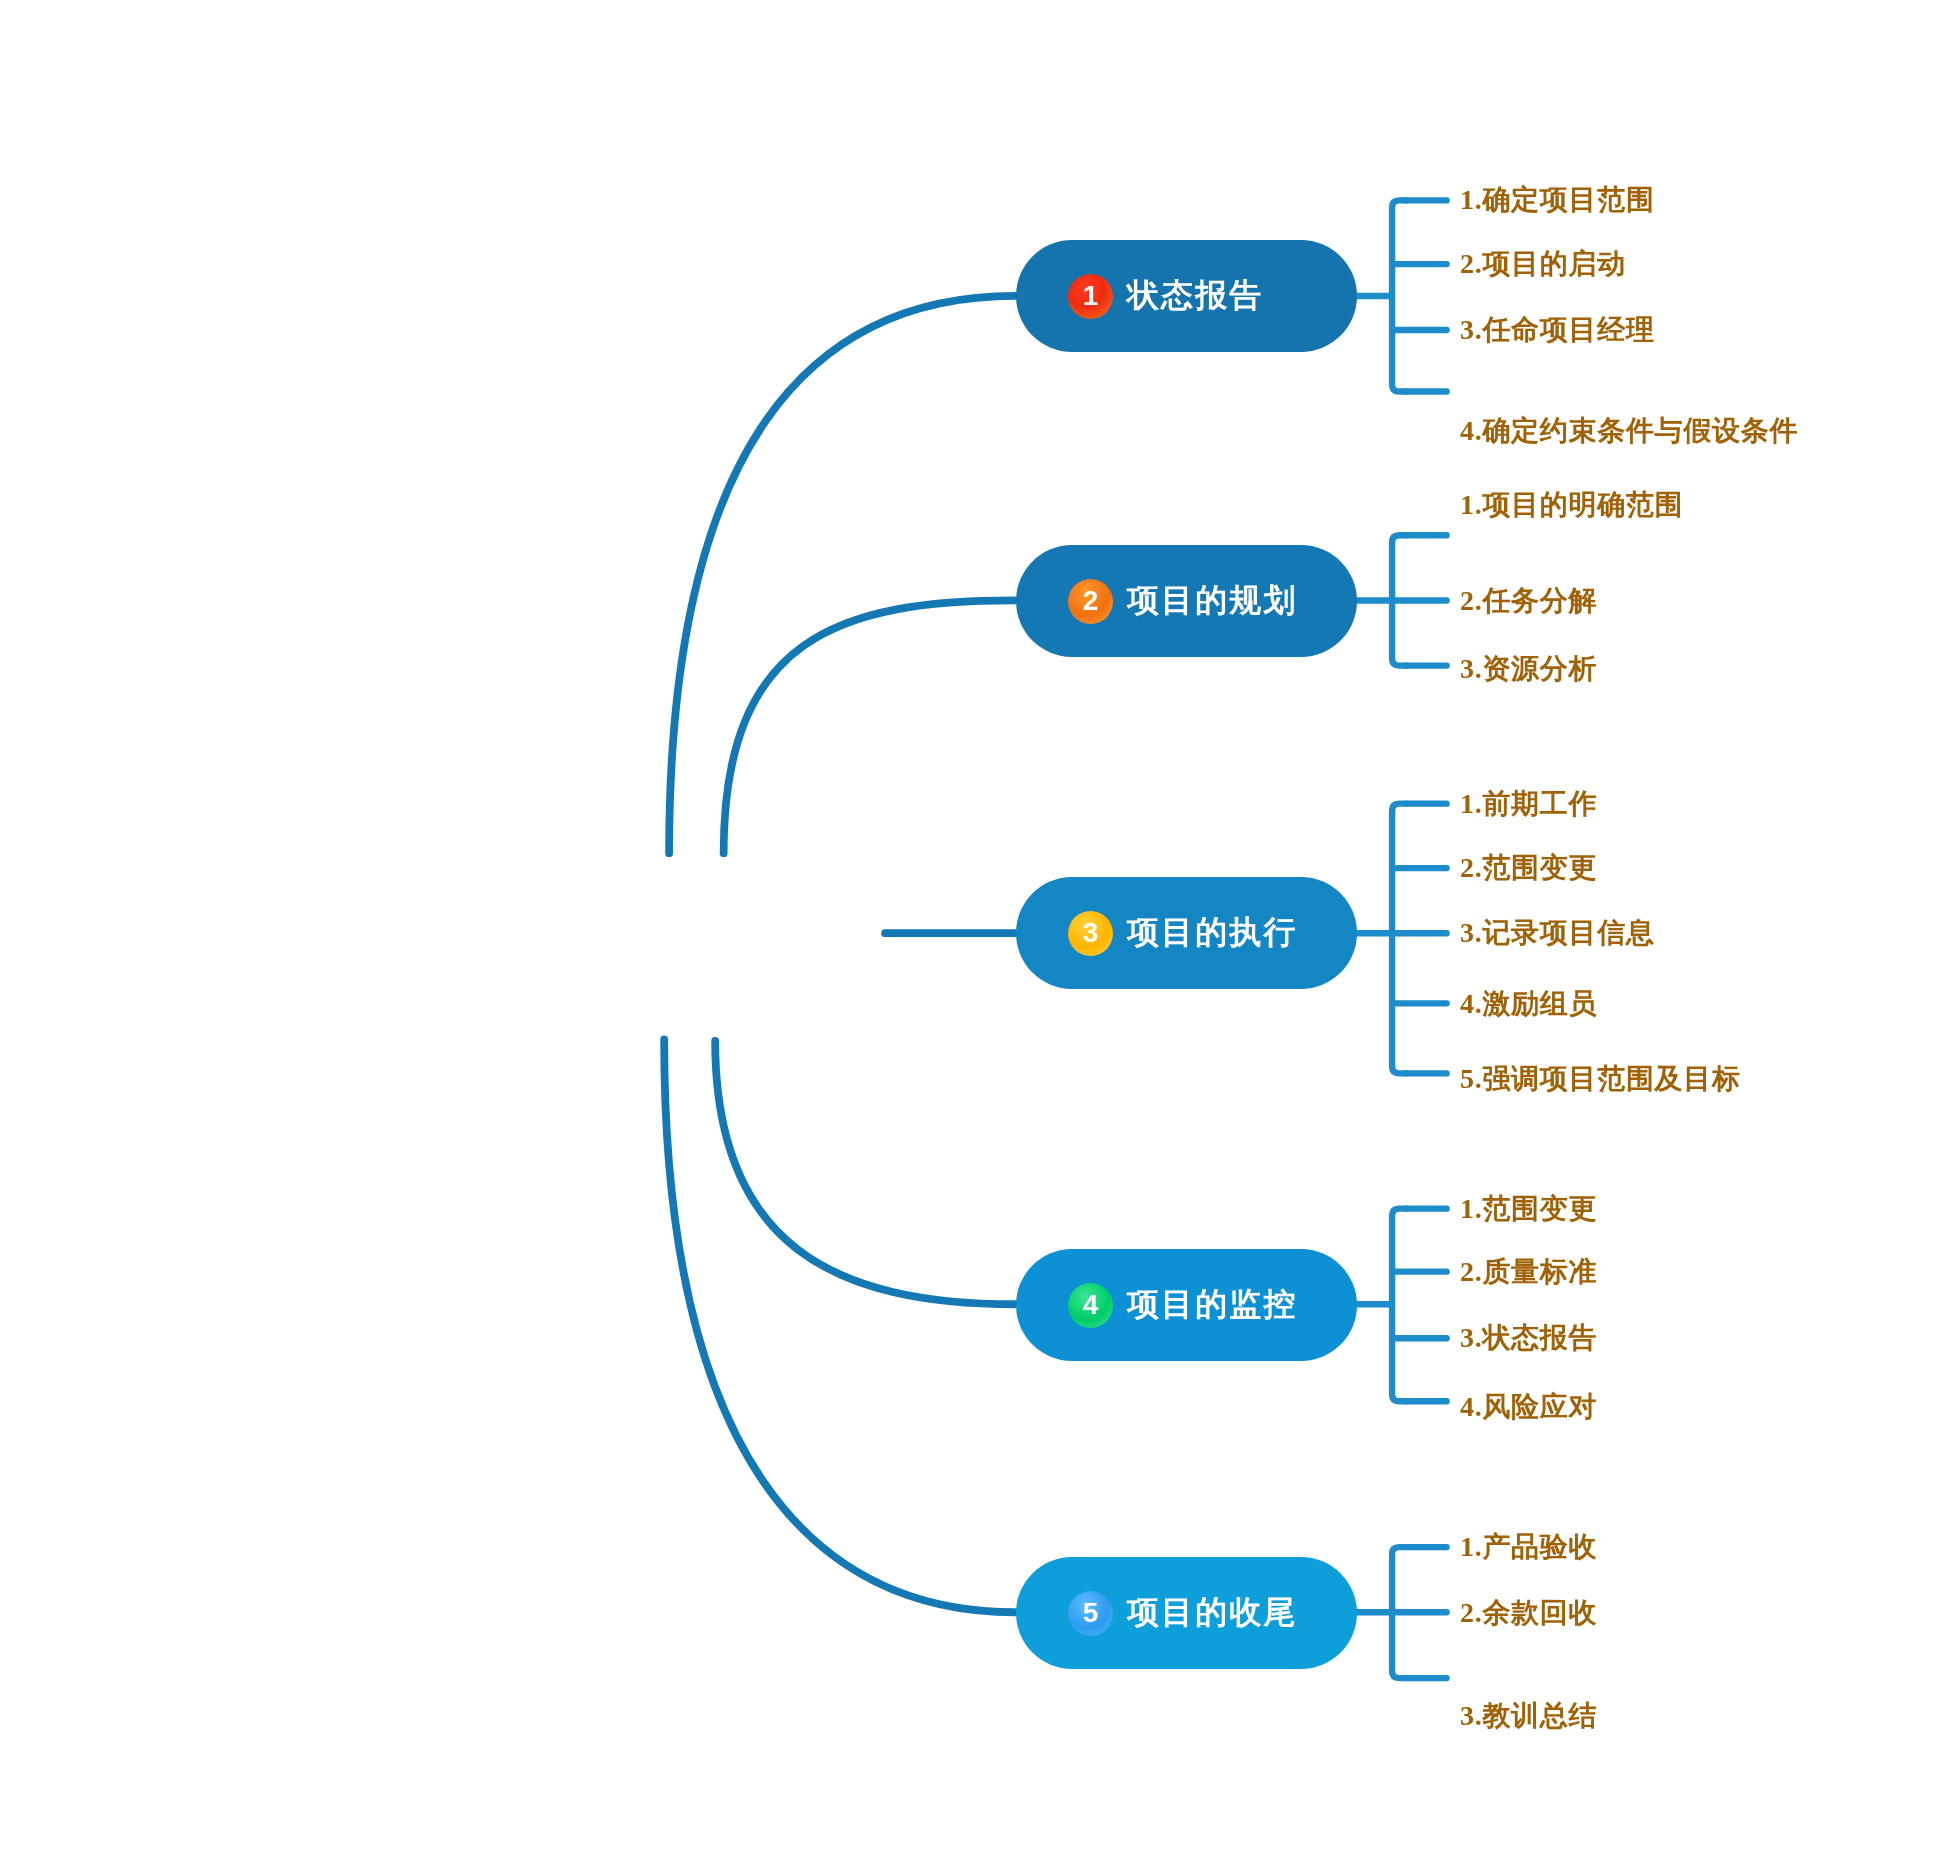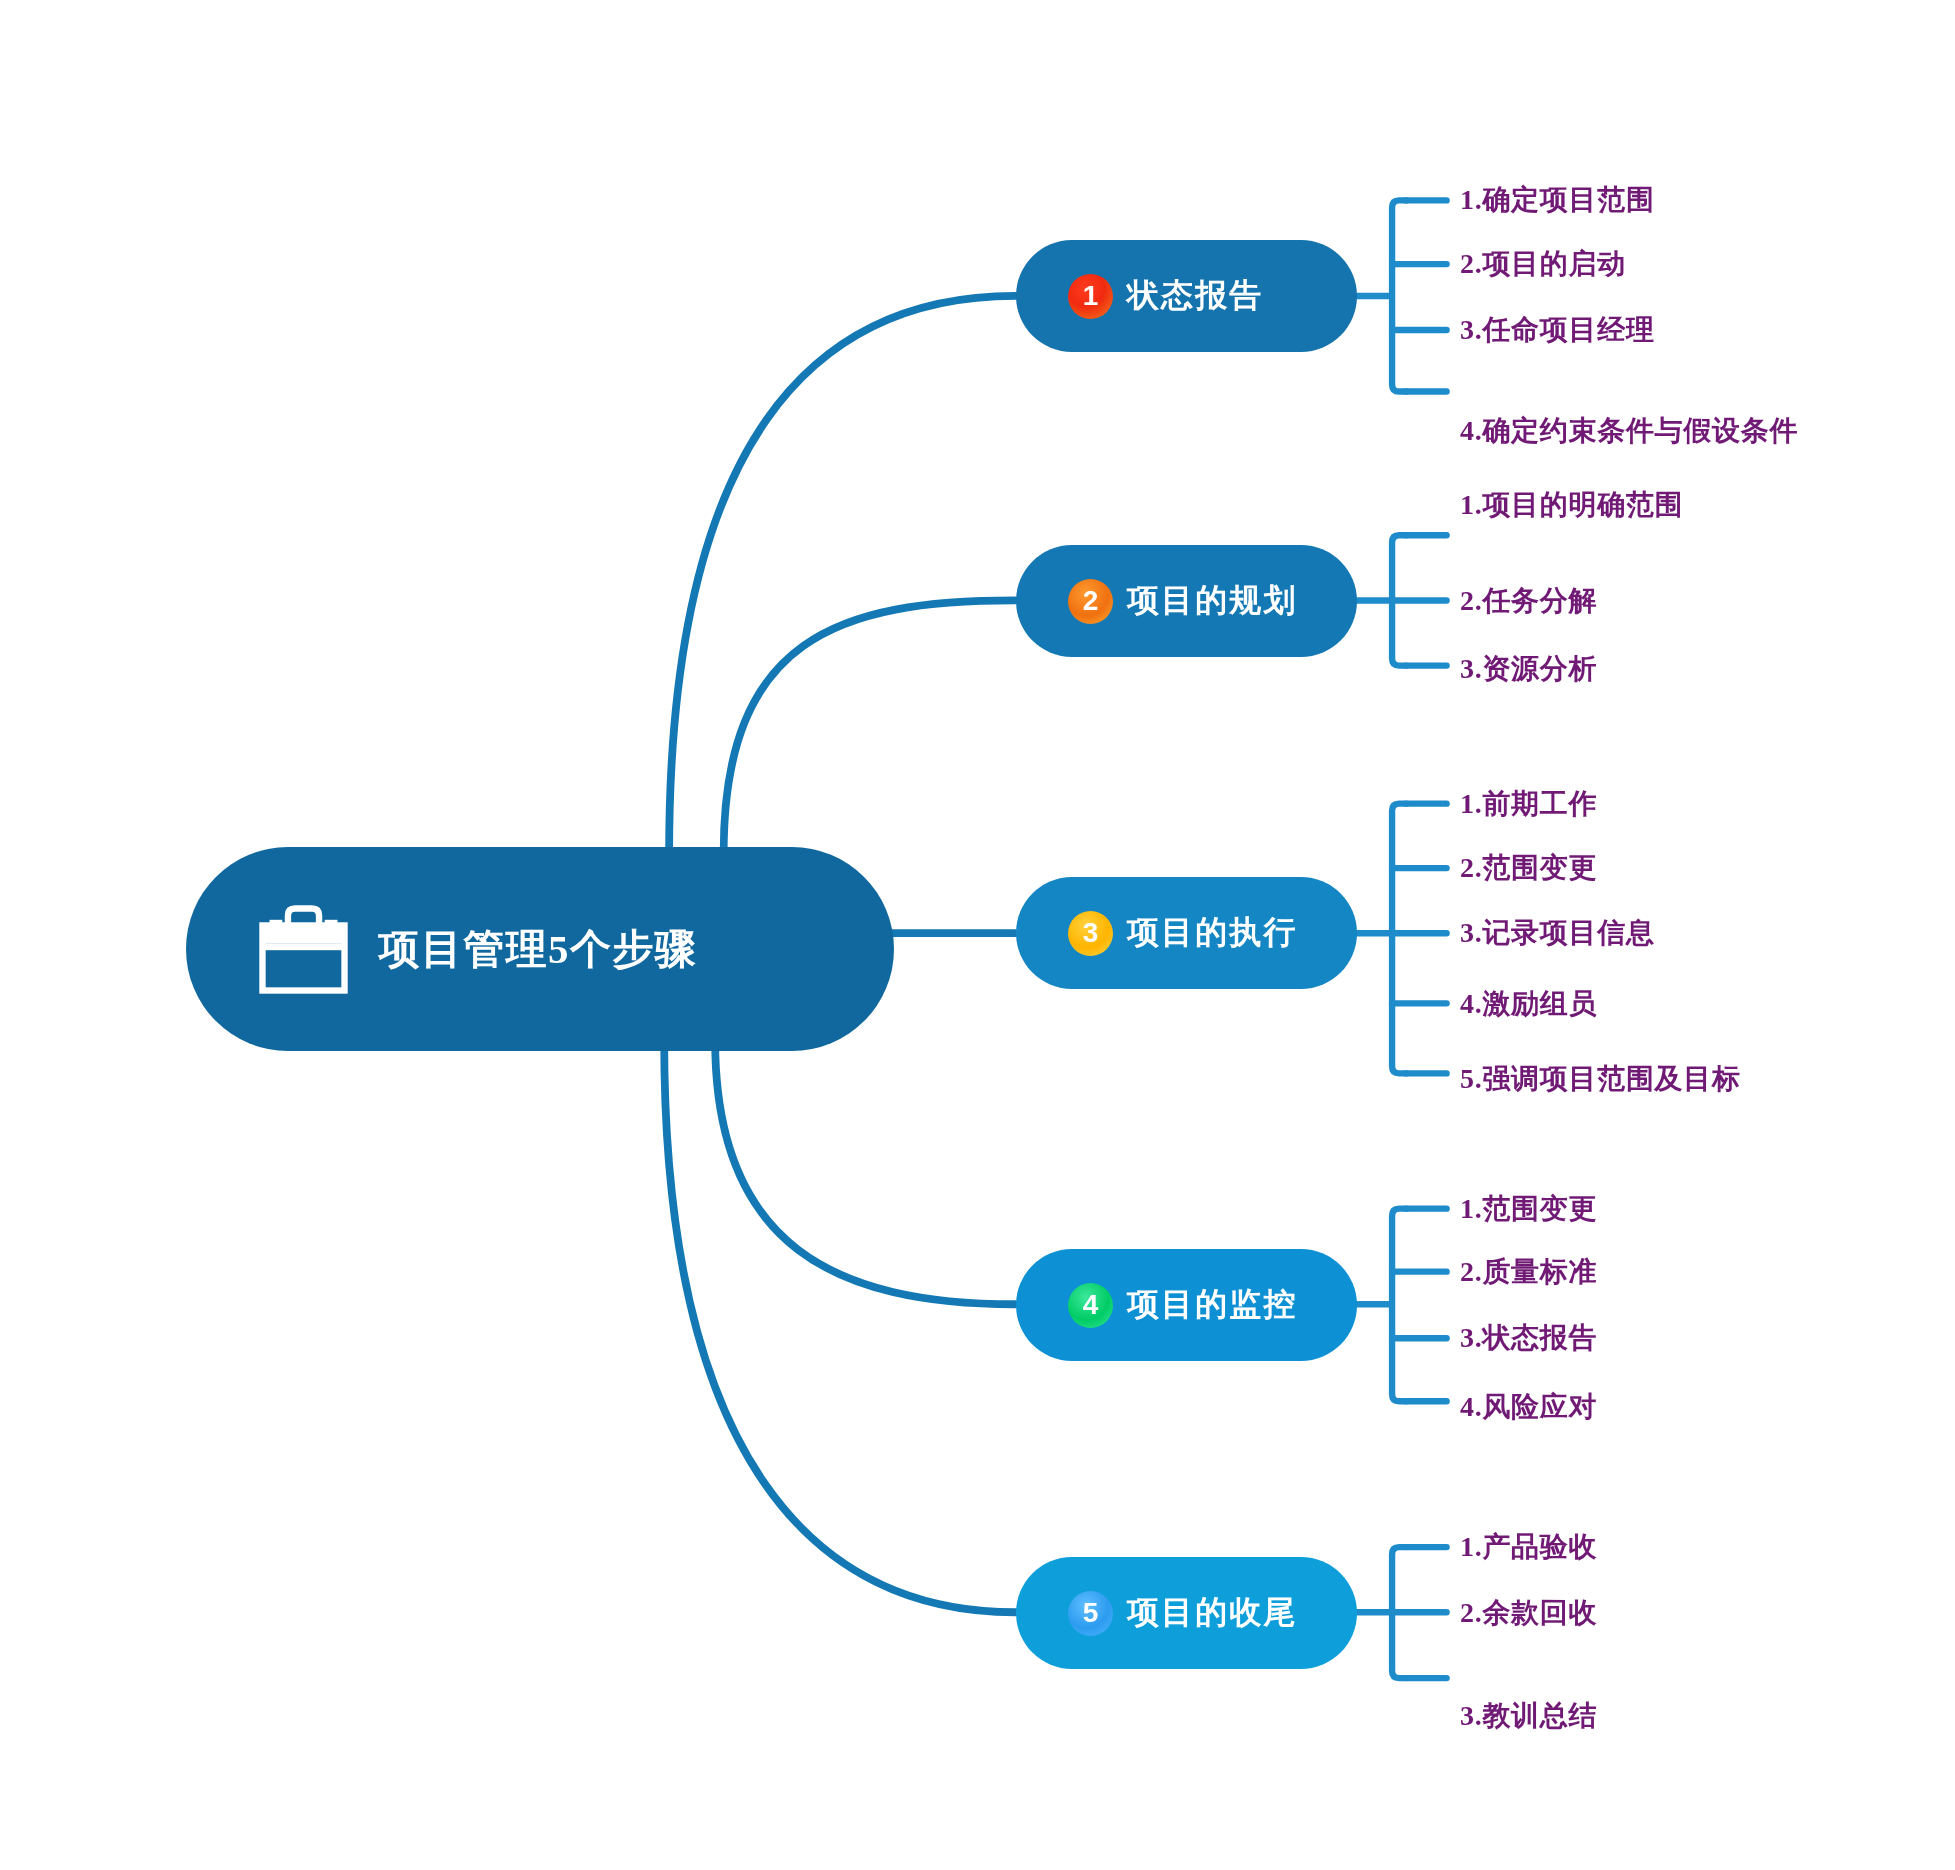--- a/index.html
+++ b/index.html
@@ -90,21 +90,21 @@
     font-size: 32px;
     font-weight: 700;
     letter-spacing: 2.1px;
     white-space: nowrap;
     font-family: "Liberation Serif", "DejaVu Serif", serif;
   }
 
   
   .leaf {
     position: absolute;
-    color: #701a75;
+    color: #a16207;
     font-size: 28px;
     font-weight: 700;
     letter-spacing: 0.7px;
     white-space: nowrap;
     font-family: "Liberation Serif", "DejaVu Serif", serif;
     transform: translateY(-50%);
   }
 </style>
 </head>
 <body>
@@ -151,36 +151,20 @@
     <path d="M 1966 1890 L 2043 1890" fill="none" stroke="#1E8BCB" stroke-width="9" stroke-linecap="round"></path>
     <path d="M 1986 1979 L 2043 1979" fill="none" stroke="#1E8BCB" stroke-width="9" stroke-linecap="round"></path>
 
     <path d="M 1915 2277 L 1966 2277
              M 1986 2185 L 1976 2185 Q 1966 2185 1966 2195 L 1966 2360 Q 1966 2370 1976 2370 L 1986 2370" fill="none" stroke="#1E8BCB" stroke-width="9" stroke-linecap="round"></path>
     <path d="M 1986 2185 L 2043 2185" fill="none" stroke="#1E8BCB" stroke-width="9" stroke-linecap="round"></path>
     <path d="M 1966 2277 L 2043 2277" fill="none" stroke="#1E8BCB" stroke-width="9" stroke-linecap="round"></path>
     <path d="M 1986 2370 L 2043 2370" fill="none" stroke="#1E8BCB" stroke-width="9" stroke-linecap="round"></path>
   </svg>
 
-  <div class="root-node">
-    <svg class="root-icon" viewBox="0 0 140 128" xmlns="http://www.w3.org/2000/svg">
-
-      <path d="M 48 30 L 48 16 Q 48 6 58 6 L 82 6 Q 92 6 92 16 L 92 30" fill="none" stroke="#ffffff" stroke-width="9"></path>
-
-      <rect x="12" y="30" width="116" height="92" fill="none" stroke="#ffffff" stroke-width="9"></rect>
-
-      <rect x="12" y="30" width="116" height="26" fill="#ffffff"></rect>
-
-      <rect x="22" y="22" width="18" height="16" fill="#ffffff"></rect>
-      <rect x="100" y="22" width="18" height="16" fill="#ffffff"></rect>
-
-      <rect x="12" y="56" width="116" height="9" fill="#ffffff"></rect>
-    </svg>
-    <span class="root-label">项目管理5个步骤</span>
-  </div>
 
   <div class="branch-node" style="left:1016px; top:240px; width:341px; background:#1573AD;">
     <span class="branch-badge" style="background: radial-gradient(circle at 40% 32%, #FF3C1E 0%, #F02A10 45%, #F37B1E 100%);">1</span>
     <span class="branch-label">状态报告</span>
   </div>
   <div class="leaf" style="left:1460px; top:200px;">
     <span>1.</span><span>确定项目范围</span>
   </div>
   <div class="leaf" style="left:1460px; top:264px;">
     <span>2.</span><span>项目的启动</span>

